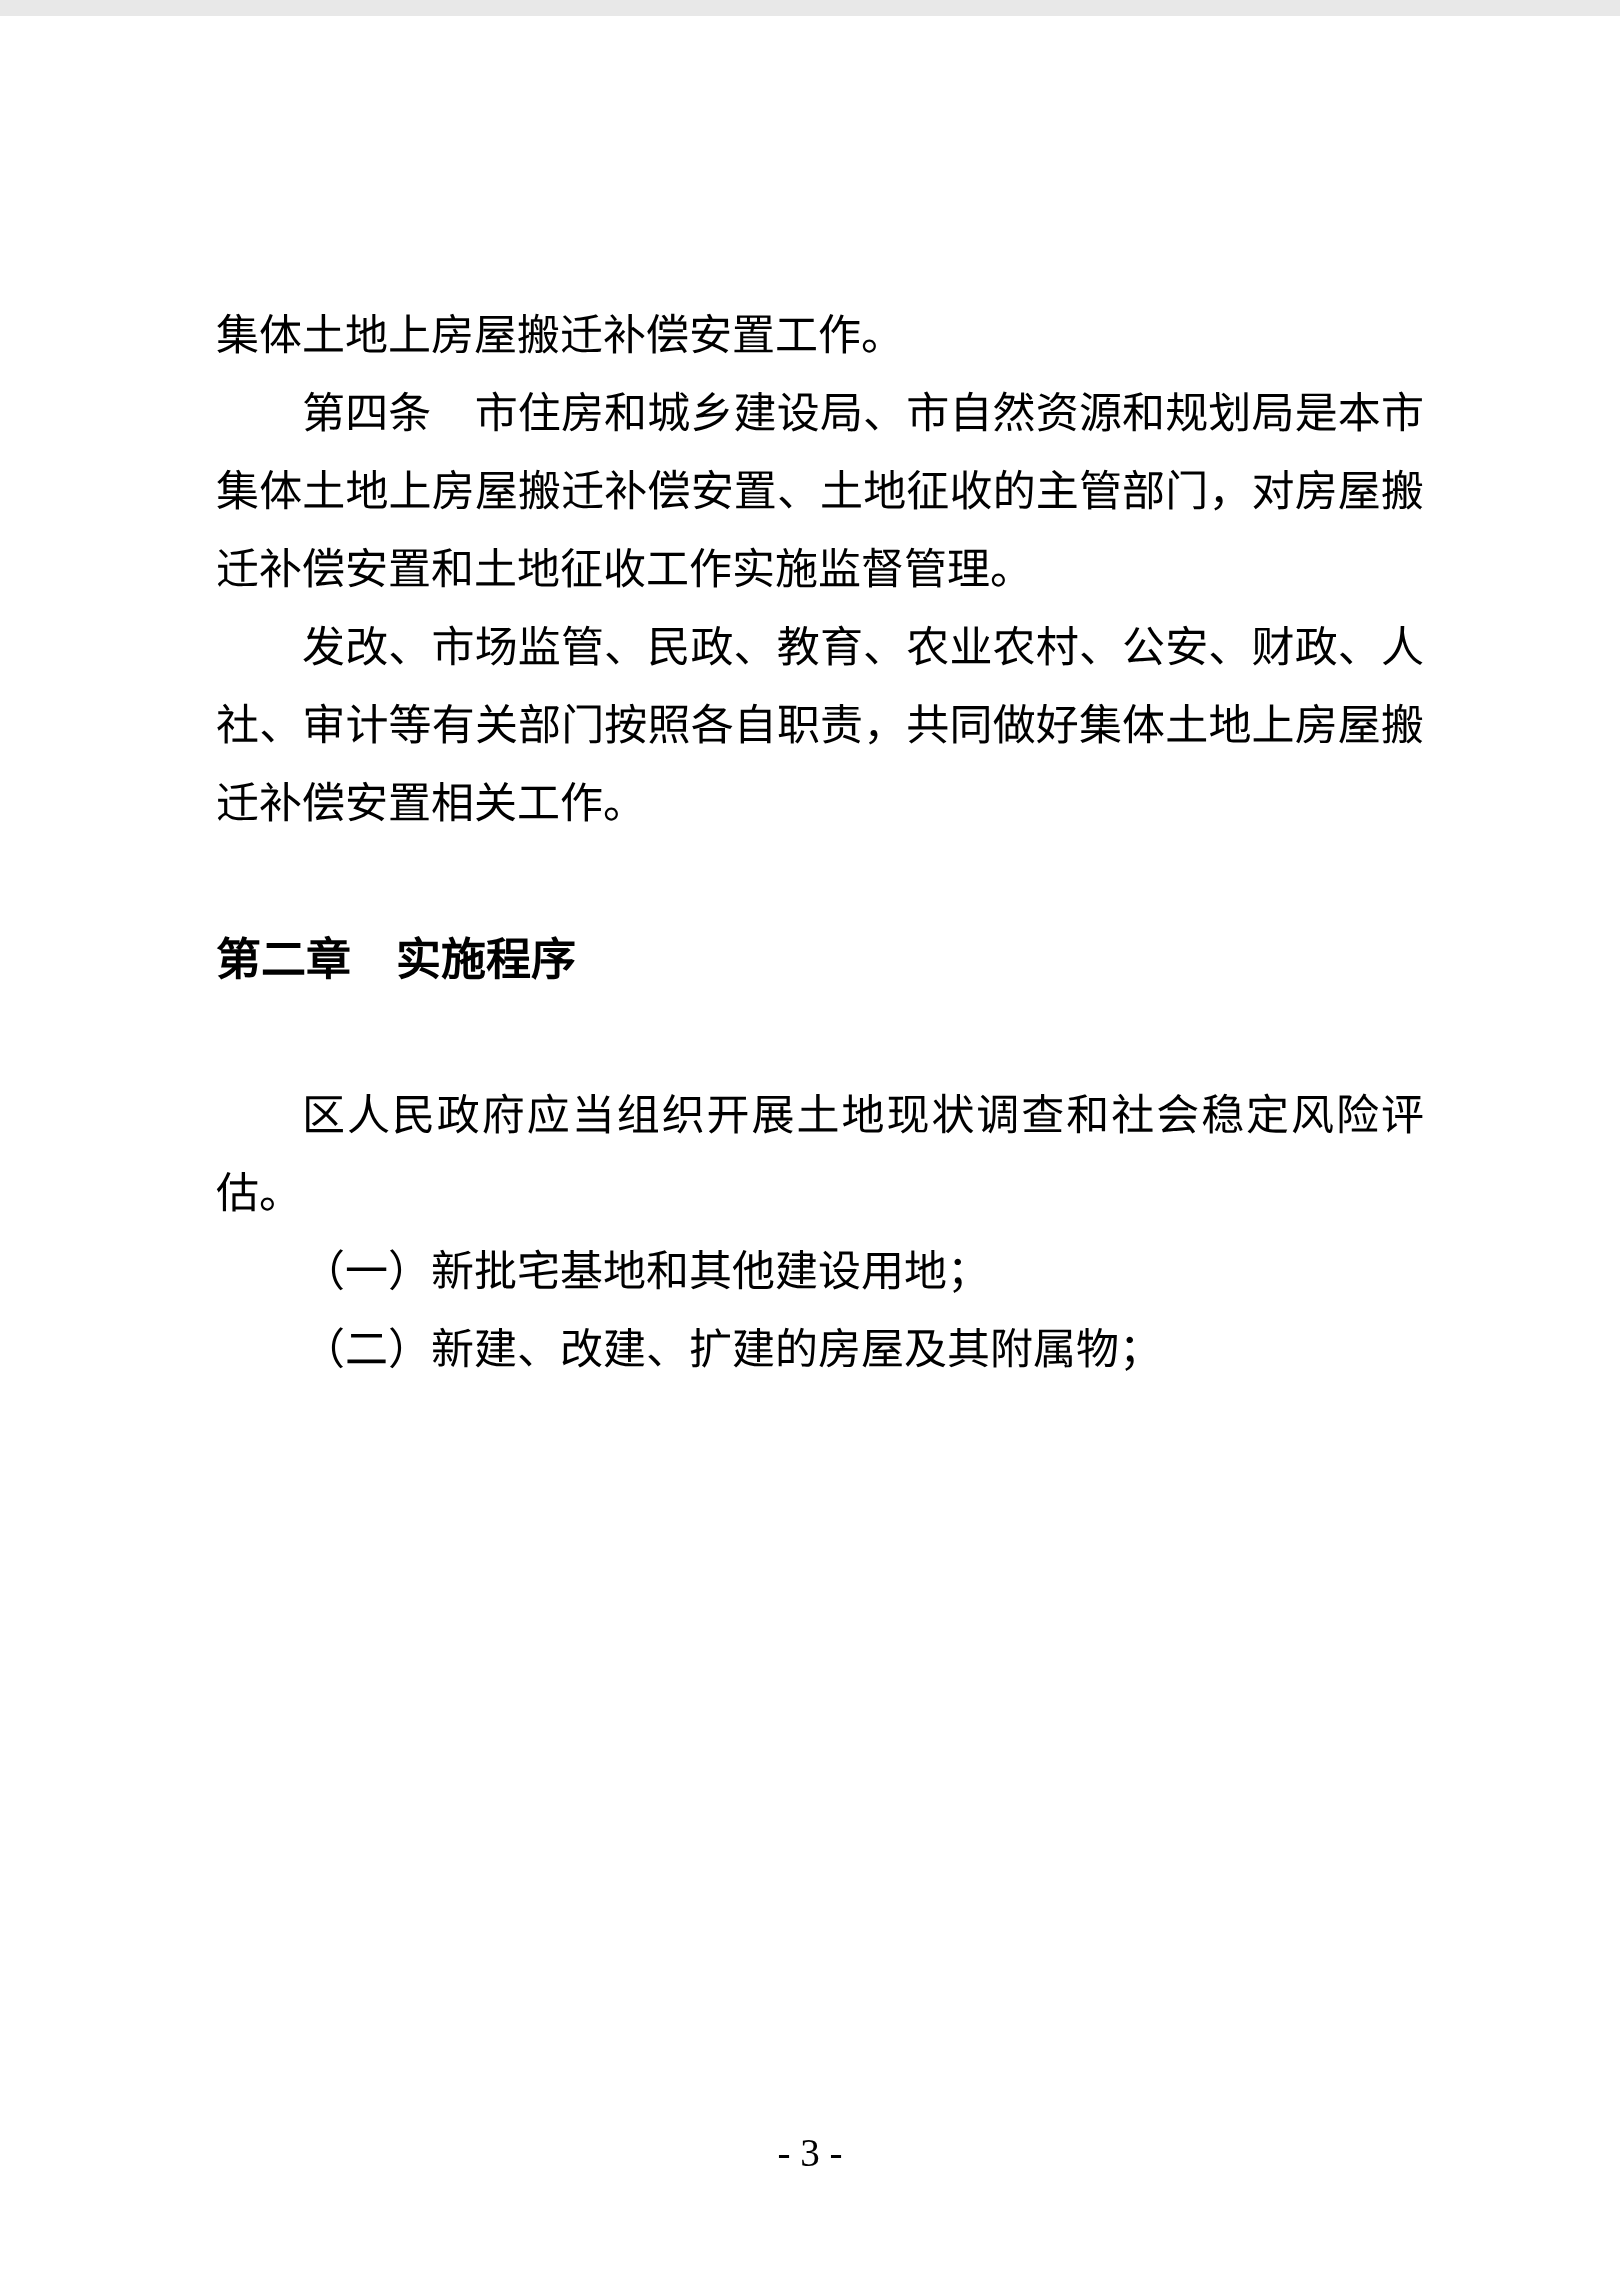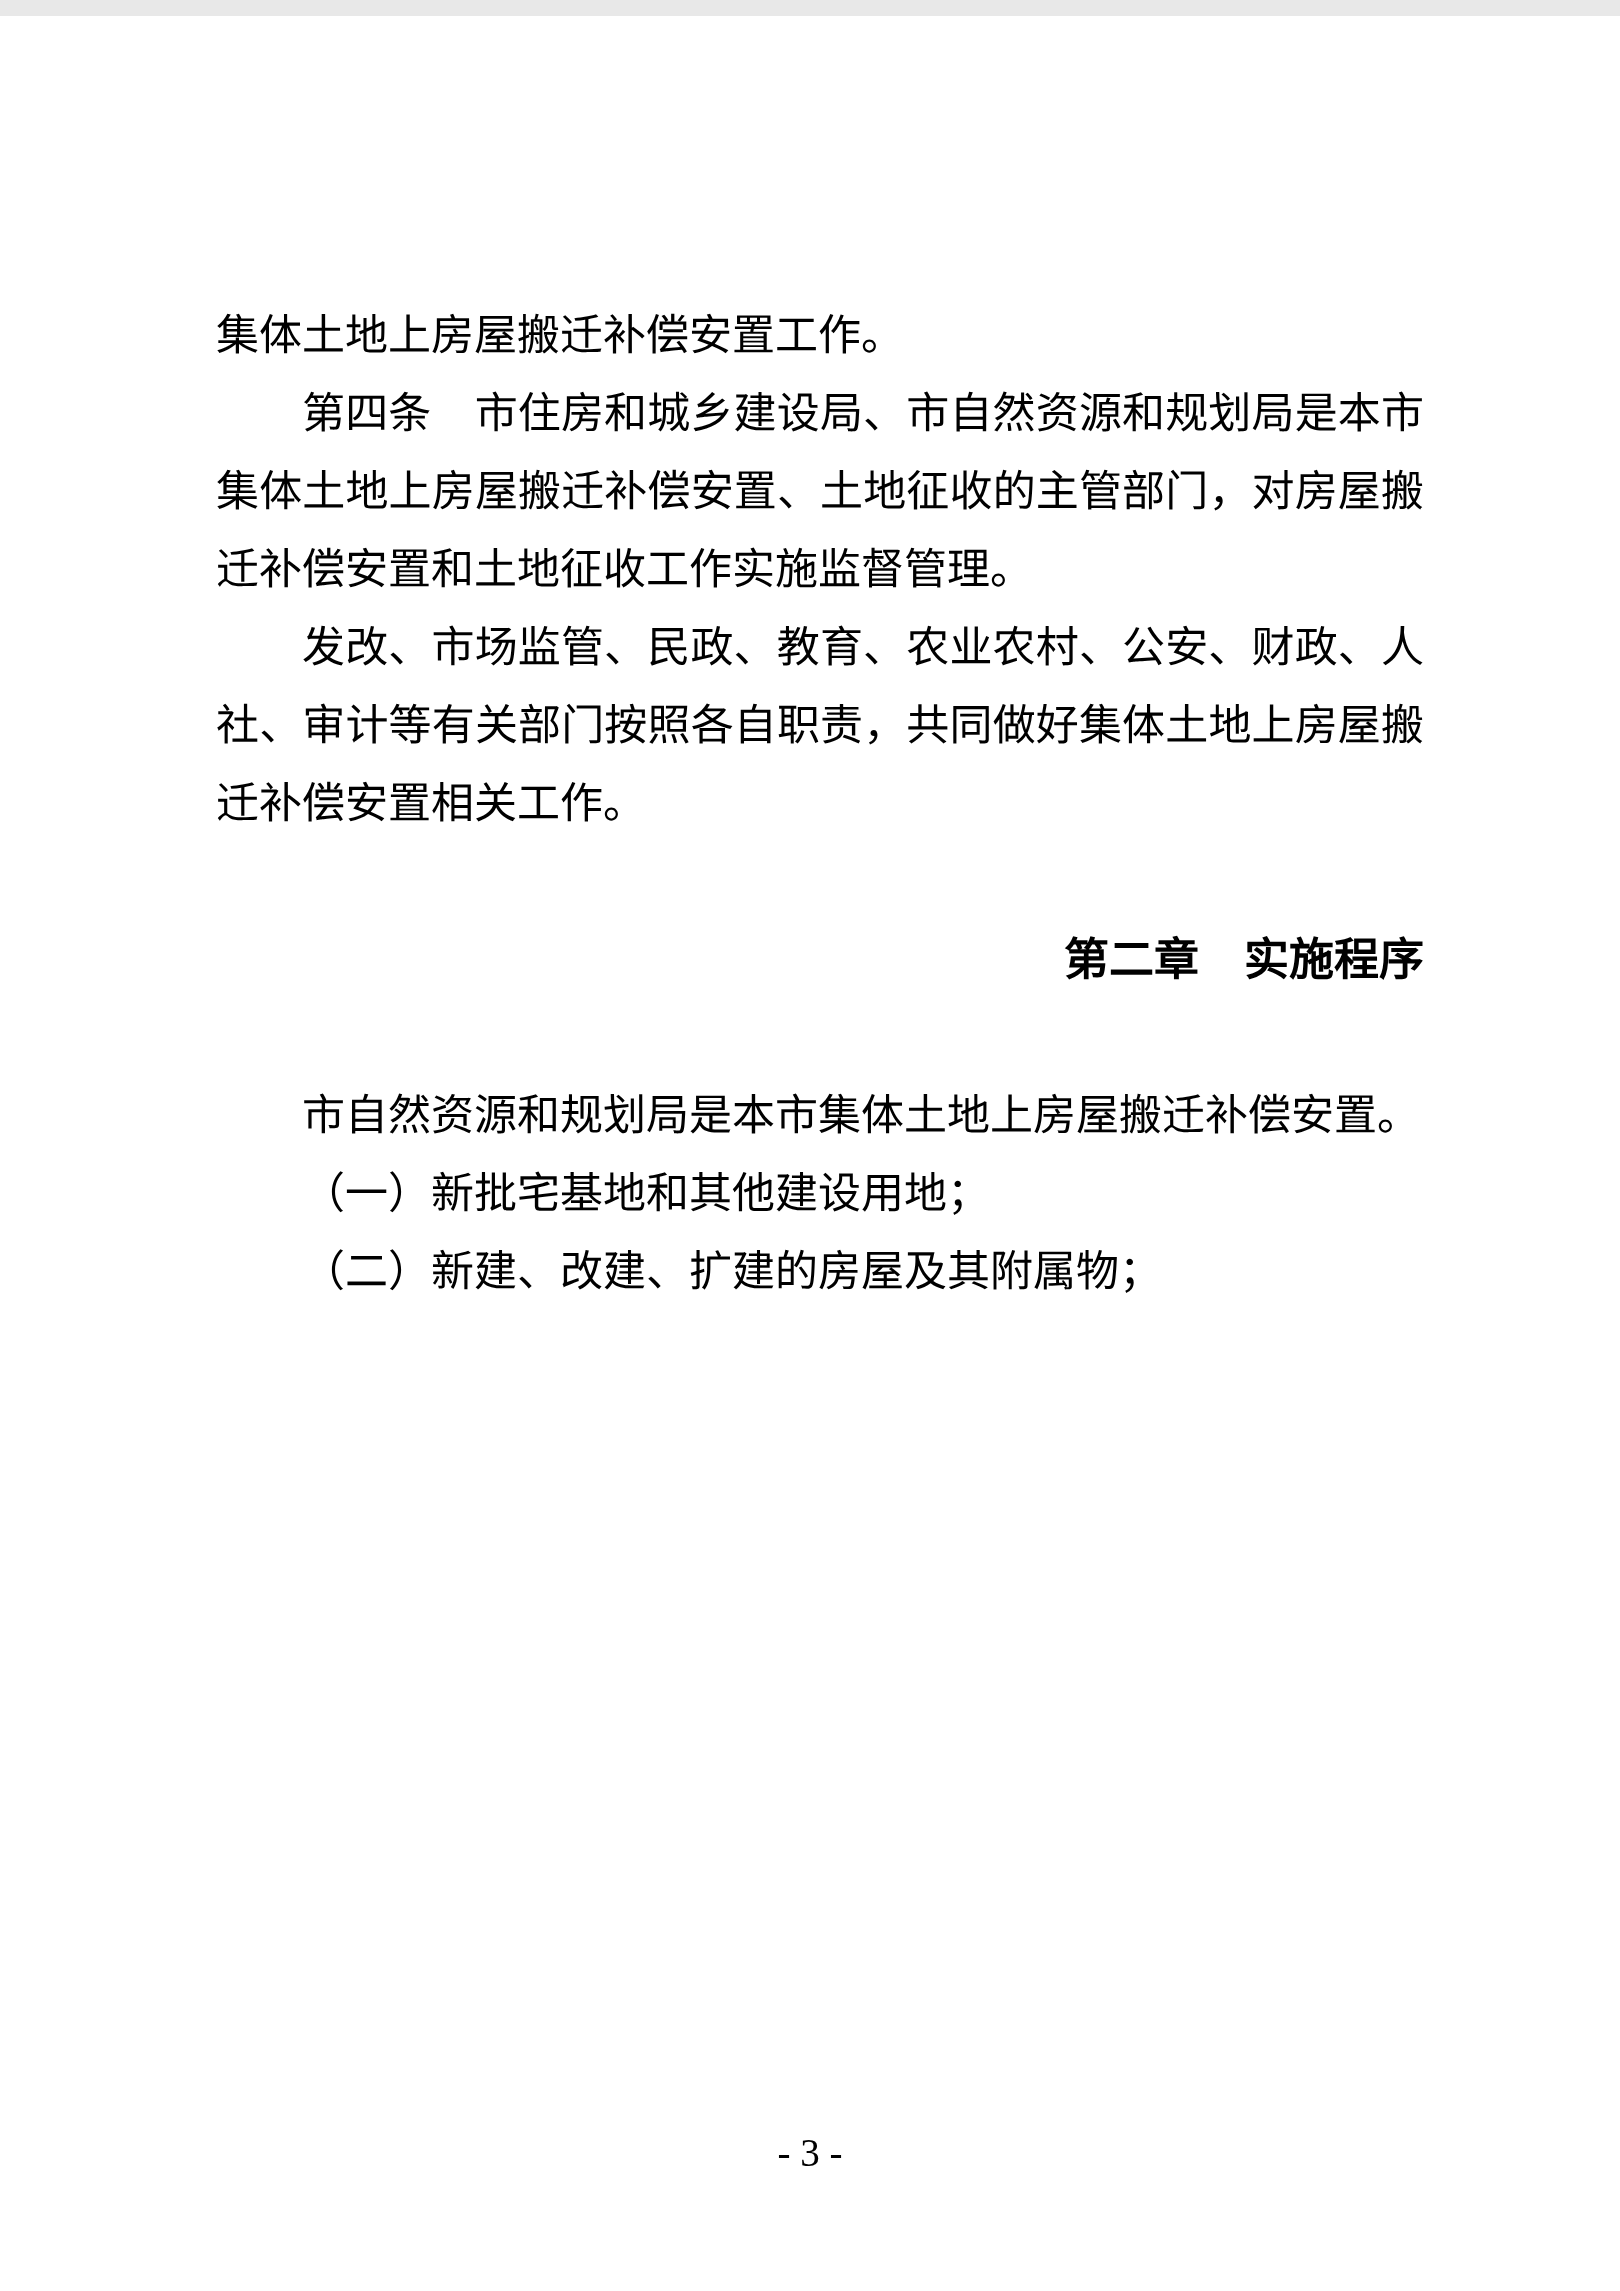--- a/index.html
+++ b/index.html
@@ -35,21 +35,21 @@
     text-indent: 86px;
   }
   .article-label {
     font-weight: normal;
   }
   .chapter-heading {
     font-family: "Liberation Sans", "DejaVu Sans", sans-serif;
     font-weight: bold;
     font-size: 45px;
     line-height: 78px;
-    text-align: right;
+    text-align: left;
     text-indent: 0;
     margin: 78px 0 !important;
   }
   .page-number {
     position: absolute;
     top: 2107px;
     left: 0;
     width: 100%;
     text-align: center;
     font-size: 39px;
@@ -66,21 +66,21 @@
 
     <p>集体土地上房屋搬迁补偿安置工作。</p>
 
     <p class="indent"><span class="article-label">第四条</span><span>　市住房和城乡建设局、市自然资源和规划局是本市集体土地上房屋搬迁补偿安置、土地征收的主管部门，对房屋搬迁补偿安置和土地征收工作实施监督管理。</span></p>
 
     <p class="indent">发改、市场监管、民政、教育、农业农村、公安、财政、人社、审计等有关部门按照各自职责，共同做好集体土地上房屋搬迁补偿安置相关工作。</p>
 
     <p class="chapter-heading">第二章　实施程序</p>
 
 
-    <p class="indent">市自然资源和规划局是本市集体土地上房屋搬迁补偿安置。</p>
+    <p class="indent">区人民政府应当组织开展土地现状调查和社会稳定风险评估。</p>
 
 
     <p class="indent">（一）新批宅基地和其他建设用地；</p>
     <p class="indent">（二）新建、改建、扩建的房屋及其附属物；</p>
 
   </div>
 
   <div class="page-number">- 3 -</div>
 
 </div>

